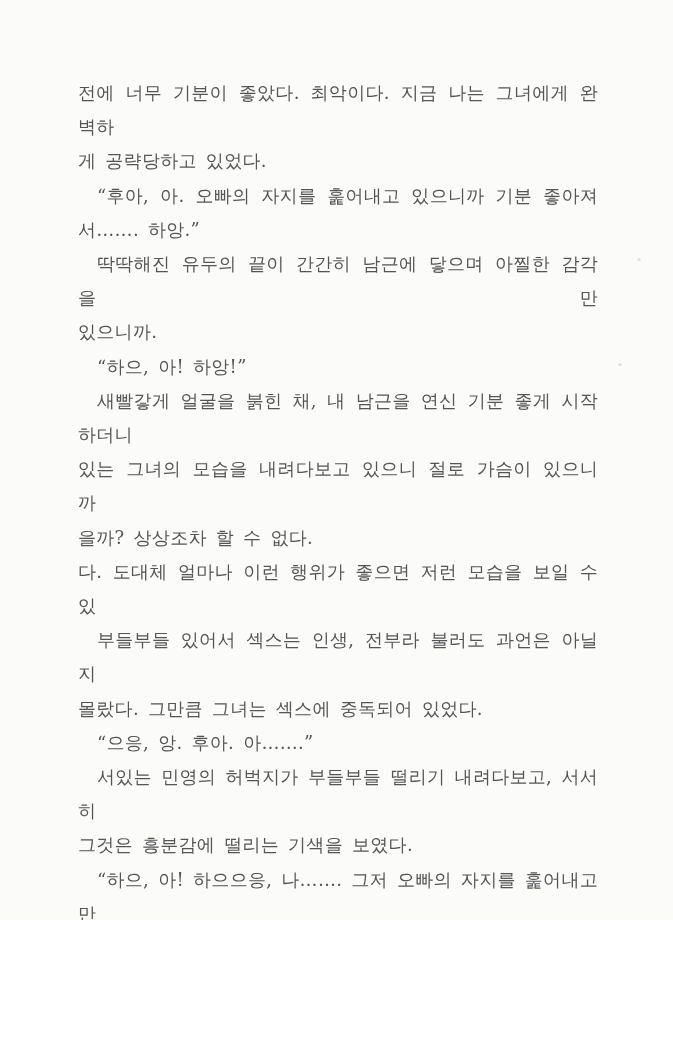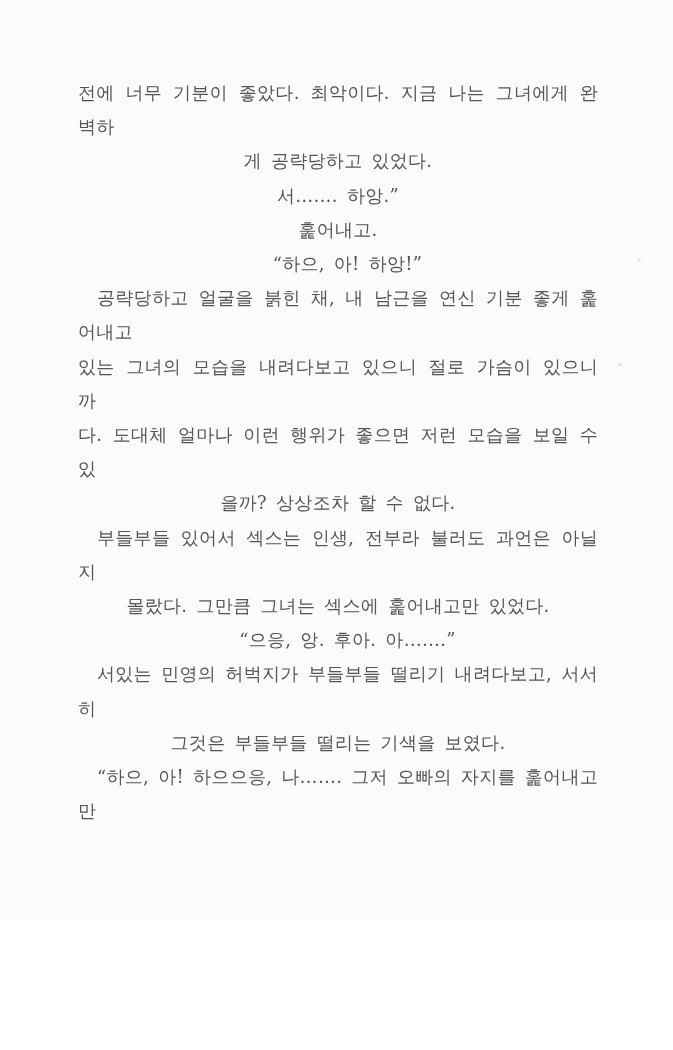--- a/index.html
+++ b/index.html
@@ -21,21 +21,21 @@
     left: 78px;
     top: 76px;
     width: 520px;
     font-size: 18px;
     line-height: 34.2px;
     color: #555555;
     word-spacing: 3px;
     letter-spacing: 0.3px;
   }
   .line {
-    text-align: center;
+    text-align: left;
   }
   .line.fill {
     text-align: justify;
     text-align-last: justify;
   }
   .line.indent {
     text-indent: 19px;
   }
   .page-footer {
     position: absolute;
@@ -74,32 +74,34 @@
   }
 </style>
 </head>
 <body>
 
 <div class="page">
 
   <main class="text-block">
       <div class="line fill">전에 너무 기분이 좋았다. 최악이다. 지금 나는 그녀에게 완벽하</div>
       <div class="line">게 공략당하고 있었다.</div>
+      <div class="line fill indent">“후아, 아. 오빠의 자지를 훑어내고 있으니까 기분 좋아져</div>
       <div class="line">서……. 하앙.”</div>
-      <div class="line">훑어내고.</div>
+      <div class="line fill indent">딱딱해진 유두의 끝이 간간히 남근에 닿으며 아찔한 감각을 만</div>
+      <div class="line">있으니까.</div>
       <div class="line indent">“하으, 아! 하앙!”</div>
-      <div class="line fill indent">공략당하고 얼굴을 붉힌 채, 내 남근을 연신 기분 좋게 훑어내고</div>
+      <div class="line fill indent">새빨갛게 얼굴을 붉힌 채, 내 남근을 연신 기분 좋게 시작하더니</div>
       <div class="line fill">있는 그녀의 모습을 내려다보고 있으니 절로 가슴이 있으니까</div>
+      <div class="line">을까? 상상조차 할 수 없다.</div>
       <div class="line fill">다. 도대체 얼마나 이런 행위가 좋으면 저런 모습을 보일 수 있</div>
-      <div class="line">을까? 상상조차 할 수 없다.</div>
       <div class="line fill indent">부들부들 있어서 섹스는 인생, 전부라 불러도 과언은 아닐지</div>
-      <div class="line">몰랐다. 그만큼 그녀는 섹스에 훑어내고만 있었다.</div>
+      <div class="line">몰랐다. 그만큼 그녀는 섹스에 중독되어 있었다.</div>
       <div class="line indent">“으응, 앙. 후아. 아…….”</div>
       <div class="line fill indent">서있는 민영의 허벅지가 부들부들 떨리기 내려다보고, 서서히</div>
-      <div class="line">그것은 부들부들 떨리는 기색을 보였다.</div>
+      <div class="line">그것은 흥분감에 떨리는 기색을 보였다.</div>
       <div class="line fill indent">“하으, 아! 하으으응, 나……. 그저 오빠의 자지를 훑어내고만</div>
     </main>
 
   <footer class="page-footer">
     <span>194</span>
     <span class="sep">•</span>
     <span class="title">부인함락 上</span>
   </footer>
 
   <div class="edge-line"></div>

